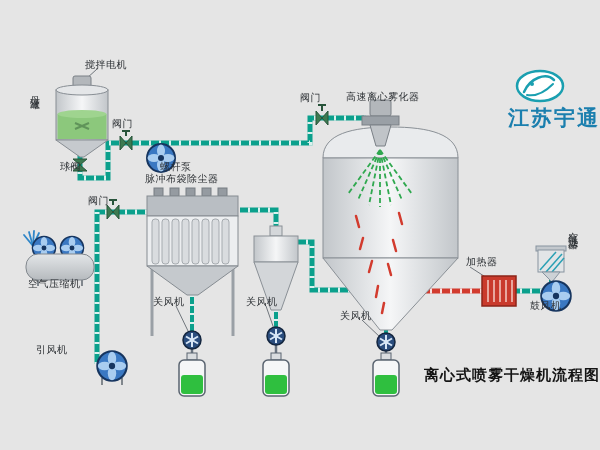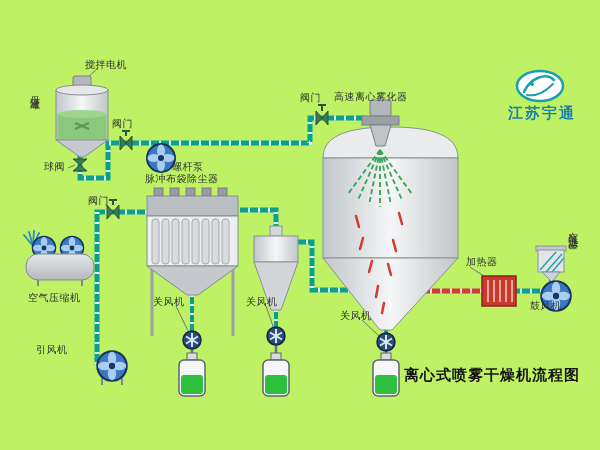--- a/index.html
+++ b/index.html
@@ -1,30 +1,30 @@
 <!DOCTYPE html>
 <html><head>
 <meta charset="utf-8">
 <style>
   html,body{margin:0;padding:0;}
   .stage{
-    position:relative;width:600px;height:450px;background:#bef264;overflow:hidden;
+    position:relative;width:600px;height:450px;background:#e5e5e5;overflow:hidden;
     font-family:"DejaVu Sans","Liberation Sans",sans-serif;
   }
   .stage svg.layer{position:absolute;left:0;top:0;}
   .lbl{
     position:absolute;font-size:10px;line-height:1.15;color:#2b2f33;white-space:nowrap;
     letter-spacing:.5px;
   }
   .lbl.v{writing-mode:vertical-rl;text-orientation:upright;letter-spacing:2px;white-space:normal;}
   .title{
-    position:absolute;font-size:15px;font-weight:bold;color:#141414;letter-spacing:1px;white-space:nowrap;
+    position:absolute;font-size:15px;font-weight:bold;color:#141414;letter-spacing:1px;white-space:nowrap;margin-left:20px;
   }
   .company{
-    position:absolute;font-size:15px;font-weight:bold;color:#1b7fae;letter-spacing:2px;white-space:nowrap;text-align:center;
+    position:absolute;font-size:21px;font-weight:bold;color:#1b7fae;letter-spacing:2px;white-space:nowrap;text-align:center;
   }
 </style>
 </head>
 <body>
 
 <div class="stage">
 
 <svg class="layer" width="600" height="450" viewBox="0 0 600 450">
   <defs>
     <linearGradient id="gH" x1="0" y1="0" x2="1" y2="0">
@@ -275,28 +275,28 @@
   <g>
     <ellipse cx="540" cy="86" rx="23" ry="15" fill="#ffffff" stroke="#1a9fb0" stroke-width="2.5"></ellipse>
     <path d="M524,92 C530,78 546,72 554,80" fill="none" stroke="#1a9fb0" stroke-width="2.5" stroke-linecap="round"></path>
     <path d="M527,95 C538,97 548,89 553,84" fill="none" stroke="#1a9fb0" stroke-width="2" stroke-linecap="round"></path>
     <circle cx="532" cy="84" r="2" fill="#1a9fb0"></circle>
   </g>
 </svg>
 
 <div class="lbl" style="left:85px;top:59px">搅拌电机</div>
 <div class="lbl v" style="left:29px;top:88px">母液罐</div>
-<div class="lbl" style="left:44px;top:161px">球阀</div>
+<div class="lbl" style="left:60px;top:161px">球阀</div>
 <div class="lbl" style="left:112px;top:118px">阀门</div>
-<div class="lbl" style="left:172px;top:161px">螺杆泵</div>
+<div class="lbl" style="left:160px;top:161px">螺杆泵</div>
 <div class="lbl" style="left:300px;top:92px">阀门</div>
-<div class="lbl" style="left:334px;top:91px">高速离心雾化器</div>
+<div class="lbl" style="left:346px;top:91px">高速离心雾化器</div>
 <div class="lbl" style="left:145px;top:173px">脉冲布袋除尘器</div>
 <div class="lbl" style="left:88px;top:195px">阀门</div>
-<div class="lbl" style="left:28px;top:292px">空气压缩机</div>
+<div class="lbl" style="left:28px;top:278px">空气压缩机</div>
 <div class="lbl" style="left:36px;top:344px">引风机</div>
 <div class="lbl" style="left:153px;top:296px">关风机</div>
 <div class="lbl" style="left:246px;top:296px">关风机</div>
 <div class="lbl" style="left:340px;top:310px">关风机</div>
 <div class="lbl" style="left:466px;top:256px">加热器</div>
 <div class="lbl v" style="left:567px;top:224px">空气过滤器</div>
 <div class="lbl" style="left:530px;top:300px">鼓风机</div>
 
 <div class="title" style="left:404px;top:366px">离心式喷雾干燥机流程图</div>
 <div class="company" style="left:508px;top:104px">江苏宇通</div>

